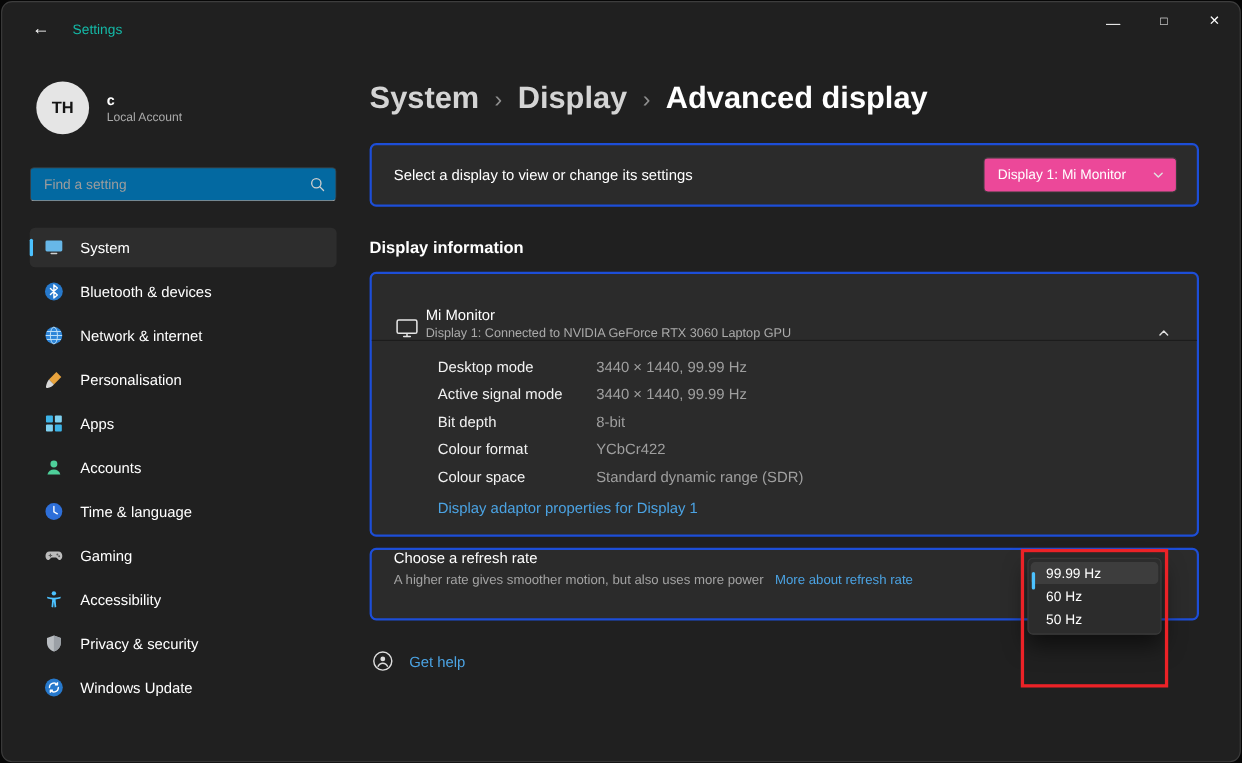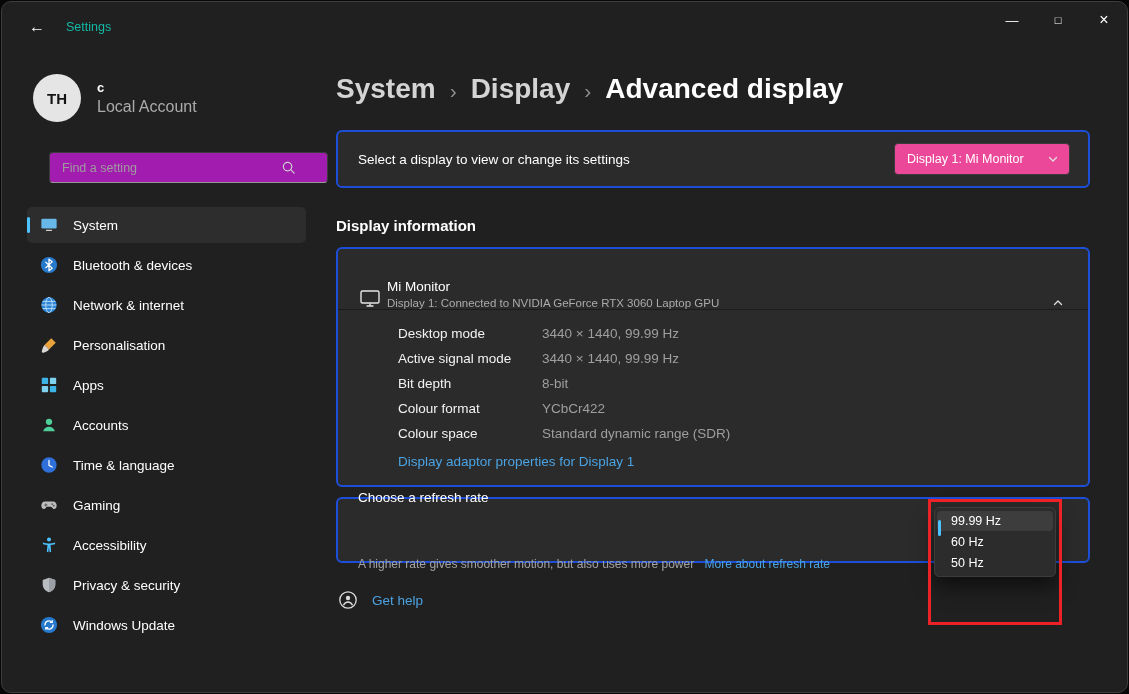--- a/index.html
+++ b/index.html
@@ -20,27 +20,27 @@
   .wc.close { font-size:16px; border-top-right-radius:10px; }
 
   .body-row { display:flex; height:642px; }
 
   
   .sidebar { width:320px; flex-shrink:0; padding:10px 16px 0 25px; display:flex; flex-direction:column; }
   .user-row { display:flex; align-items:center; gap:16px; margin:12px 0 0 6px; cursor:pointer; }
   .avatar { width:48px; height:48px; border-radius:50%; background:#e5e5e5; color:#141414;
             display:flex; align-items:center; justify-content:center; font-weight:bold; font-size:15px; }
   .user-name { font-size:13px; font-weight:bold; color:#fff; }
-  .user-type { font-size:16px; color:#ababab; margin-top:3px; }
+  .user-type { font-size:11px; color:#ababab; margin-top:3px; }
 
   .search-box { margin-top:30px; position:relative; }
-  .search-box input { width:100%; height:31px; background:#a21caf; border:1px solid #3c3c3c;
+  .search-box input { width:100%; height:31px; background:#0369a1; border:1px solid #3c3c3c;
                       border-bottom:1px solid #989898; border-radius:4px; color:#fff;
                       padding:0 32px 0 12px; font-size:12.5px; outline:none;
-                      font-family:"Liberation Sans", sans-serif;margin-left:22px; }
+                      font-family:"Liberation Sans", sans-serif; }
   .search-box input::placeholder { color:#9d9d9d; }
   .search-ico { position:absolute; right:10px; top:8px; width:15px; height:15px; }
 
   .nav { margin-top:24px; display:flex; flex-direction:column; gap:4px; }
   .nav-item { height:36px; display:flex; align-items:center; gap:15px; padding-left:13px;
               border-radius:5px; color:#fff; font-size:13.5px; position:relative; cursor:pointer; }
   .nav-item.selected { background:#2d2d2d; }
   .nav-pill { position:absolute; left:0; top:10px; width:3px; height:16px; border-radius:2px;
               background:var(--accent); }
   .nav-ico { width:18px; height:18px; display:flex; align-items:center; justify-content:center; flex-shrink:0; }
@@ -75,21 +75,21 @@
   .chev-up { margin-left:auto; }
   .divider { height:1px; background:#1c1c1c; }
   .details { padding:11px 20px 15px 60px; }
   .detail-row { display:flex; align-items:center; height:25px; font-size:13.5px; }
   .dl { width:144px; color:#f2f2f2; }
   .dv { color:#9f9f9f; }
   .link { color:var(--link); text-decoration:none; cursor:pointer; }
   .adaptor-link { display:inline-block; margin-top:8px; font-size:13.5px; }
 
   .refresh-card { margin-top:10px; height:66px; display:flex; flex-direction:column;
-                  justify-content:center; padding:0 20px;gap:47px; }
+                  padding:0 20px; }
   .rr-title { font-size:13.5px; color:#fff; }
   .rr-desc-row { margin-top:5px; font-size:12px; }
   .rr-desc { color:#a3a3a3; }
   .rr-link { margin-left:7px; font-size:12px; }
 
   .footer-links { margin-top:27px; margin-left:2px; display:flex; flex-direction:column; gap:13px; }
   .flink-row { display:flex; align-items:center; gap:14px; }
   .flink { font-size:13.5px; }
 
   

